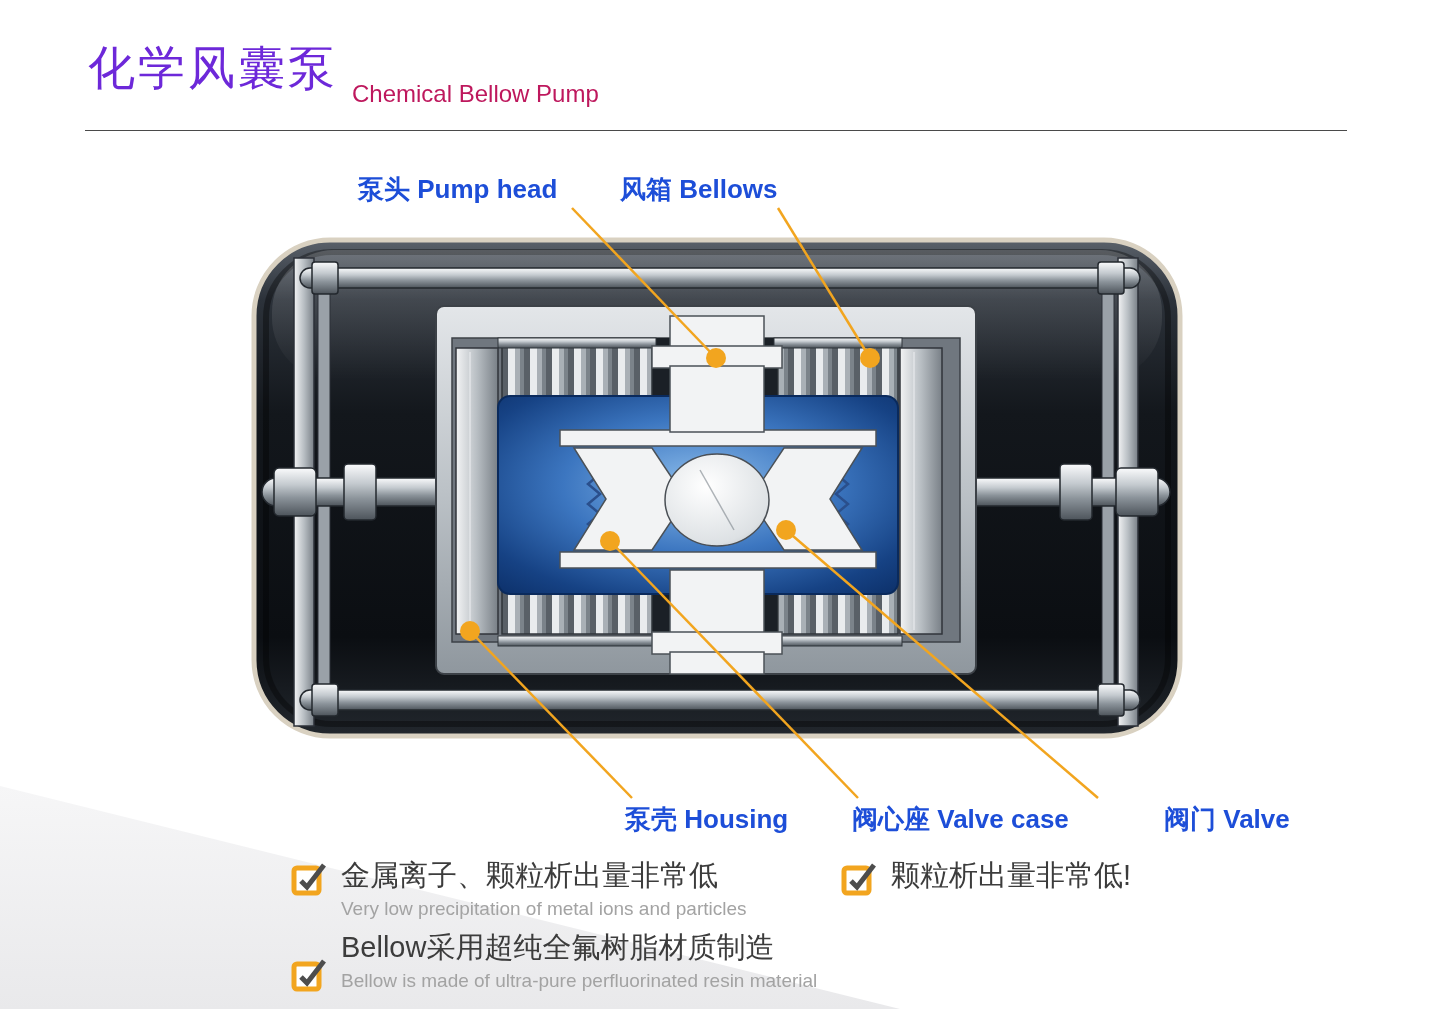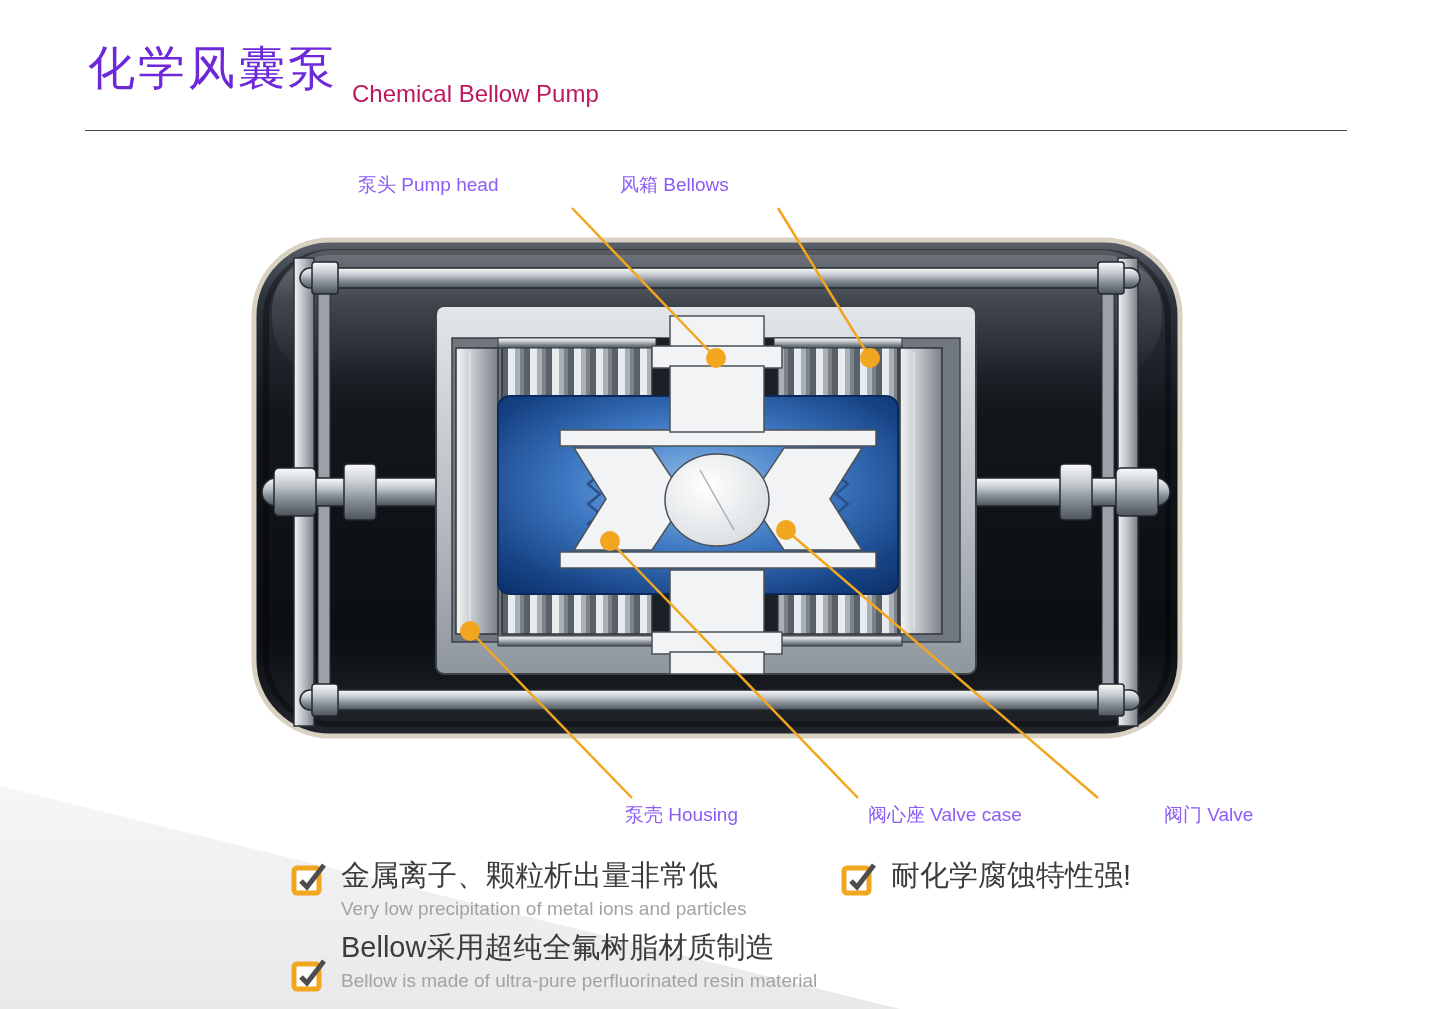--- a/index.html
+++ b/index.html
@@ -12,26 +12,26 @@
     clip-path:polygon(0 0,100% 100%,0 100%); z-index:0; }
 
   .page-title { position:absolute; left:88px; top:40px; font-size:47px; font-weight:500;
     color:#6d28d9; letter-spacing:3px; line-height:1.2; z-index:2; }
   .page-subtitle { position:absolute; left:352px; top:80px; font-size:24px; color:#be185d; z-index:2; }
   .divider { position:absolute; left:85px; top:130px; width:1262px; height:1px; background:#4a4a4a; z-index:2; }
 
   .diagram { position:absolute; left:0; top:150px; width:1432px; height:706px; z-index:1; }
   .pump-svg { position:absolute; left:0; top:0; width:1432px; height:706px; }
 
-  .callout-label { position:absolute; font-size:19px; font-weight:400; color:#8b5cf6;
+  .callout-label { position:absolute; font-size:26px; font-weight:700; color:#1d4ed8;
     white-space:nowrap; z-index:3; }
   .lbl-pump-head { left:358px; top:22px; }
   .lbl-bellows   { left:620px; top:22px; }
   .lbl-housing   { left:625px; top:652px; }
-  .lbl-valve-case{ left:852px; top:652px;margin-left:16px; }
+  .lbl-valve-case{ left:852px; top:652px; }
   .lbl-valve     { left:1132px; top:652px;margin-left:32px; }
 
   .features { position:absolute; left:0; top:0; width:1432px; height:1009px; z-index:2; pointer-events:none; }
   .feature { position:absolute; display:flex; align-items:flex-start; gap:14px; }
   .feature-1 { left:291px; top:858px; }
   .feature-2 { left:841px; top:858px; }
   .feature-3 { left:291px; top:930px;align-items:flex-end; }
   .checkbox { width:36px; height:36px; flex:0 0 auto; margin-top:2px; }
   .feature .texts { display:flex; flex-direction:column; }
   .feature .zh { font-size:29px; font-weight:500; color:#3c3c3c; line-height:1.2; }
@@ -220,21 +220,21 @@
         <div class="en">Very low precipitation of metal ions and particles</div>
       </div>
     </div>
 
     <div class="feature feature-2">
       <svg class="checkbox" viewBox="0 0 36 36">
         <rect x="3" y="8" width="25" height="25" rx="3" fill="#ffffff" stroke="#F2A51F" stroke-width="5"></rect>
         <path d="M10 21 L16 27 L33 5" fill="none" stroke="#4d4d4d" stroke-width="5"></path>
       </svg>
       <div class="texts">
-        <div class="zh">耐化学腐蚀特性强!</div>
+        <div class="zh">颗粒析出量非常低!</div>
       </div>
     </div>
 
     <div class="feature feature-3">
       <svg class="checkbox" viewBox="0 0 36 36">
         <rect x="3" y="8" width="25" height="25" rx="3" fill="#ffffff" stroke="#F2A51F" stroke-width="5"></rect>
         <path d="M10 21 L16 27 L33 5" fill="none" stroke="#4d4d4d" stroke-width="5"></path>
       </svg>
       <div class="texts">
         <div class="zh">Bellow采用超纯全氟树脂材质制造</div>

